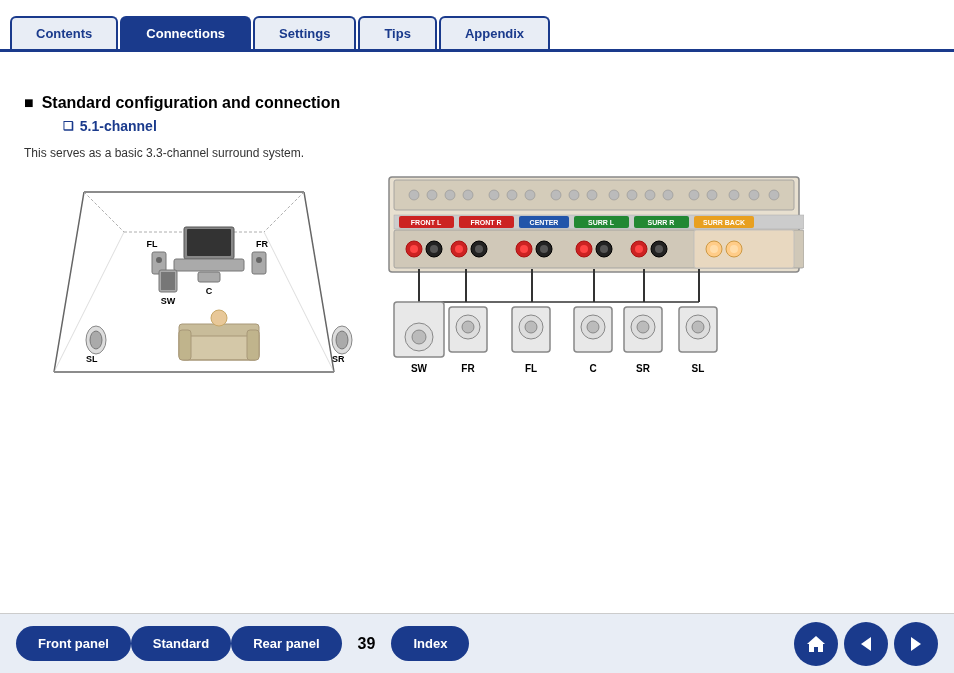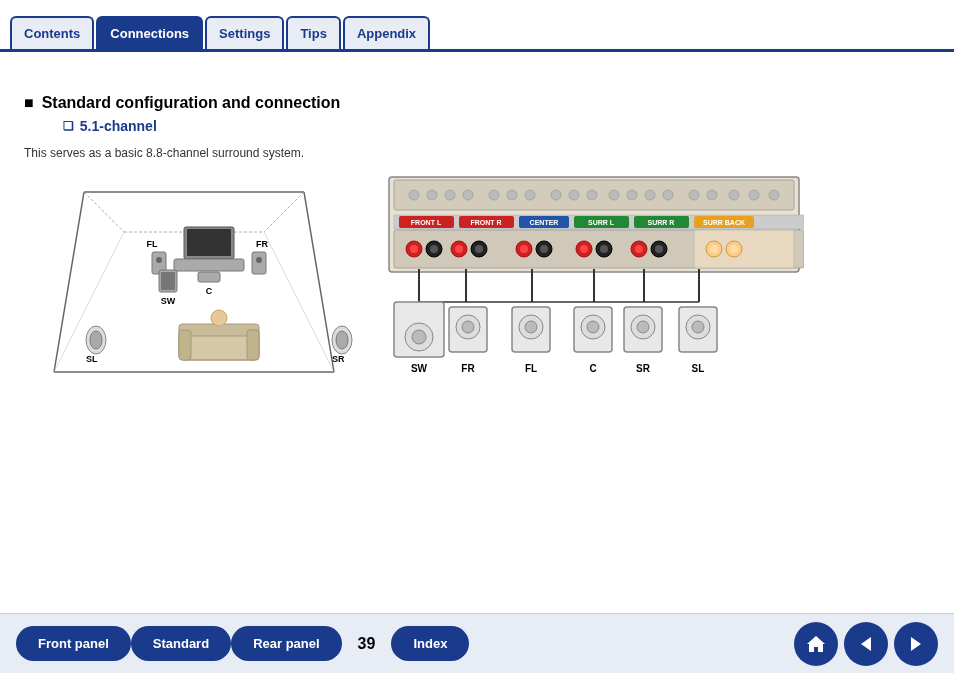--- a/index.html
+++ b/index.html
@@ -15,21 +15,21 @@
     
     .top-nav {
       display: flex;
       align-items: flex-end;
       border-bottom: 3px solid #1a3a8c;
       padding: 0 10px;
       height: 52px;
       background: #fff;
     }
     .nav-tab {
-      padding: 8px 12px;
+      padding: 8px 24px;
       font-size: 13px;
       font-weight: bold;
       color: #1a3a8c;
       border: 2px solid #1a3a8c;
       border-bottom: none;
       background: #e8edf5;
       cursor: pointer;
       margin-right: 2px;
       border-radius: 6px 6px 0 0;
       white-space: nowrap;
@@ -192,21 +192,21 @@
   <div class="nav-tab">Contents</div>
   <div class="nav-tab active">Connections</div>
   <div class="nav-tab">Settings</div>
   <div class="nav-tab">Tips</div>
   <div class="nav-tab">Appendix</div>
 </div>
 
 <div class="main-content">
   <div class="section-title">Standard configuration and connection</div>
   <div class="subsection-title">5.1-channel</div>
-  <div class="description">This serves as a basic 8.8-channel surround system.</div>
+  <div class="description">This serves as a basic 3.3-channel surround system.</div>
 
   <div class="diagram-area">
 
     <div class="room-diagram">
       <svg class="room-svg" viewBox="0 0 340 220" xmlns="http://www.w3.org/2000/svg">
 
         <line x1="60" y1="20" x2="280" y2="20" stroke="#666" stroke-width="1.5"></line>
         <line x1="60" y1="20" x2="30" y2="200" stroke="#666" stroke-width="1.5"></line>
         <line x1="280" y1="20" x2="310" y2="200" stroke="#666" stroke-width="1.5"></line>
         <line x1="30" y1="200" x2="310" y2="200" stroke="#666" stroke-width="1.5"></line>

